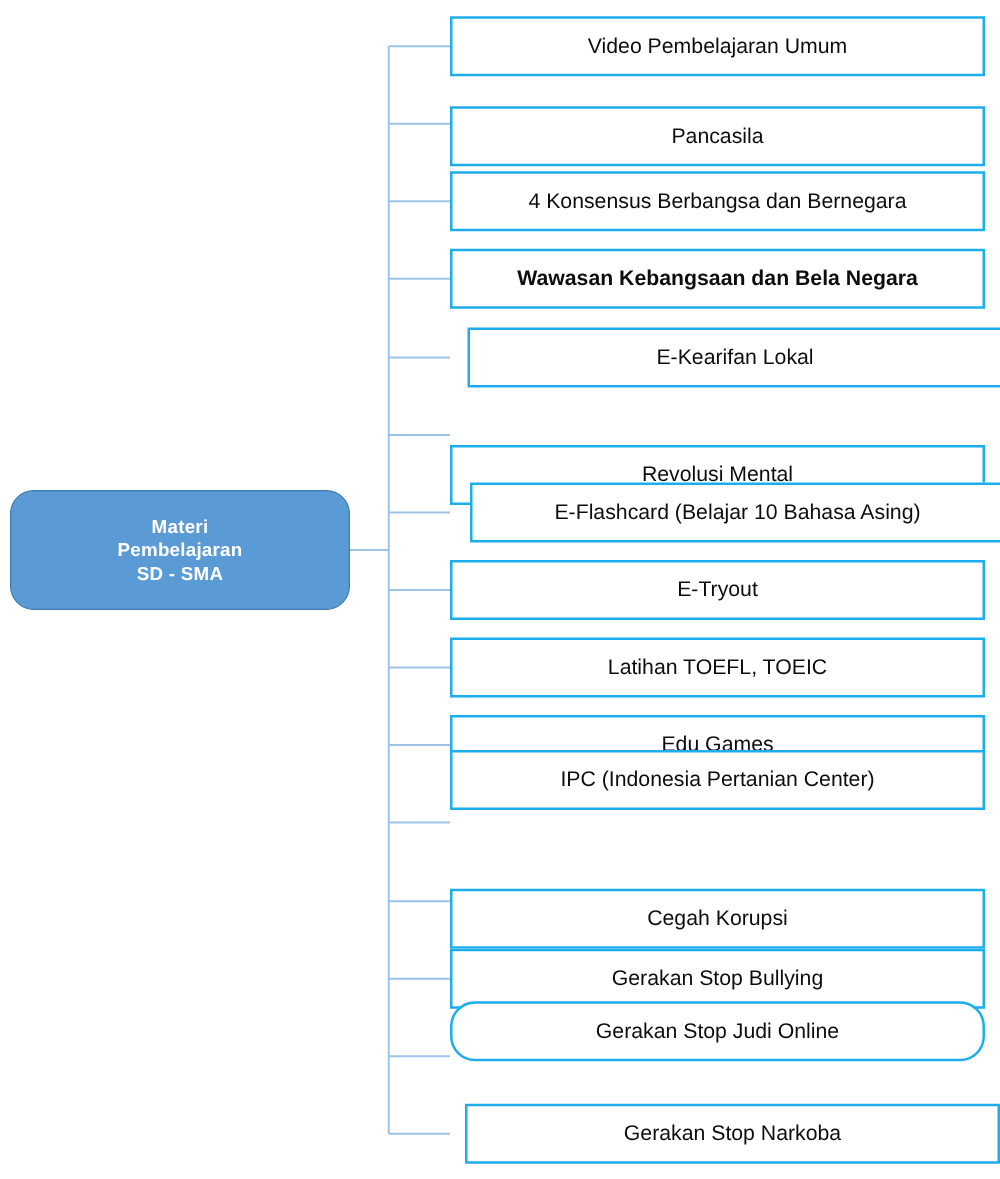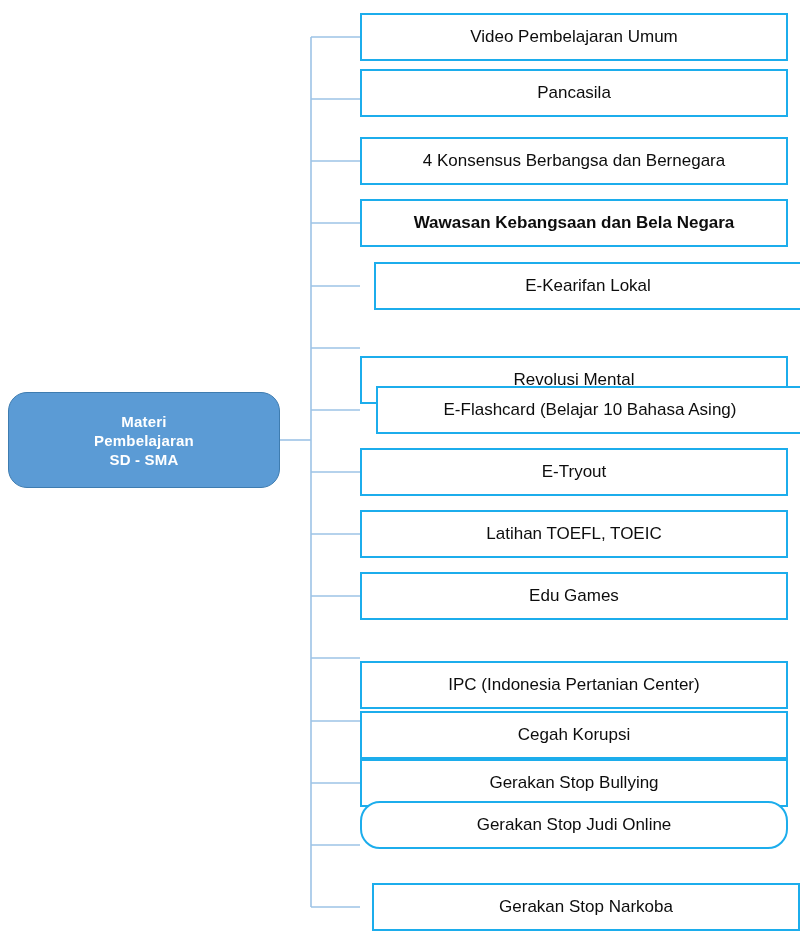--- a/index.html
+++ b/index.html
@@ -104,21 +104,21 @@
   <div class="root-node">
     <span class="root-line">Materi</span>
     <span class="root-line">Pembelajaran</span>
     <span class="root-line">SD - SMA</span>
   </div>
 
   <div id="leaf-container">
       <div class="leaf-box" style="top: 13px;">
         <span class="leaf-label">Video Pembelajaran Umum</span>
       </div>
-      <div class="leaf-box" style="top: 69px;">
+      <div class="leaf-box" style="top: 85px;">
         <span class="leaf-label">Pancasila</span>
       </div>
       <div class="leaf-box" style="top: 137px;">
         <span class="leaf-label">4 Konsensus Berbangsa dan Bernegara</span>
       </div>
       <div class="leaf-box" style="top: 199px; font-weight: bold;">
         <span class="leaf-label">Wawasan Kebangsaan dan Bela Negara</span>
       </div>
       <div class="leaf-box" style="top: 262px; margin-left: 14px;">
         <span class="leaf-label">E-Kearifan Lokal</span>
@@ -131,21 +131,21 @@
       </div>
       <div class="leaf-box" style="top: 448px;">
         <span class="leaf-label">E-Tryout</span>
       </div>
       <div class="leaf-box" style="top: 510px;">
         <span class="leaf-label">Latihan TOEFL, TOEIC</span>
       </div>
       <div class="leaf-box" style="top: 572px;">
         <span class="leaf-label">Edu Games</span>
       </div>
-      <div class="leaf-box" style="top: 661px;">
+      <div class="leaf-box" style="top: 600px;">
         <span class="leaf-label">IPC (Indonesia Pertanian Center)</span>
       </div>
       <div class="leaf-box" style="top: 698px; margin-top: 13px;">
         <span class="leaf-label">Cegah Korupsi</span>
       </div>
       <div class="leaf-box" style="top: 759px;">
         <span class="leaf-label">Gerakan Stop Bullying</span>
       </div>
       <div class="leaf-box" style="top: 801px; border-radius: 20px;">
         <span class="leaf-label">Gerakan Stop Judi Online</span>

